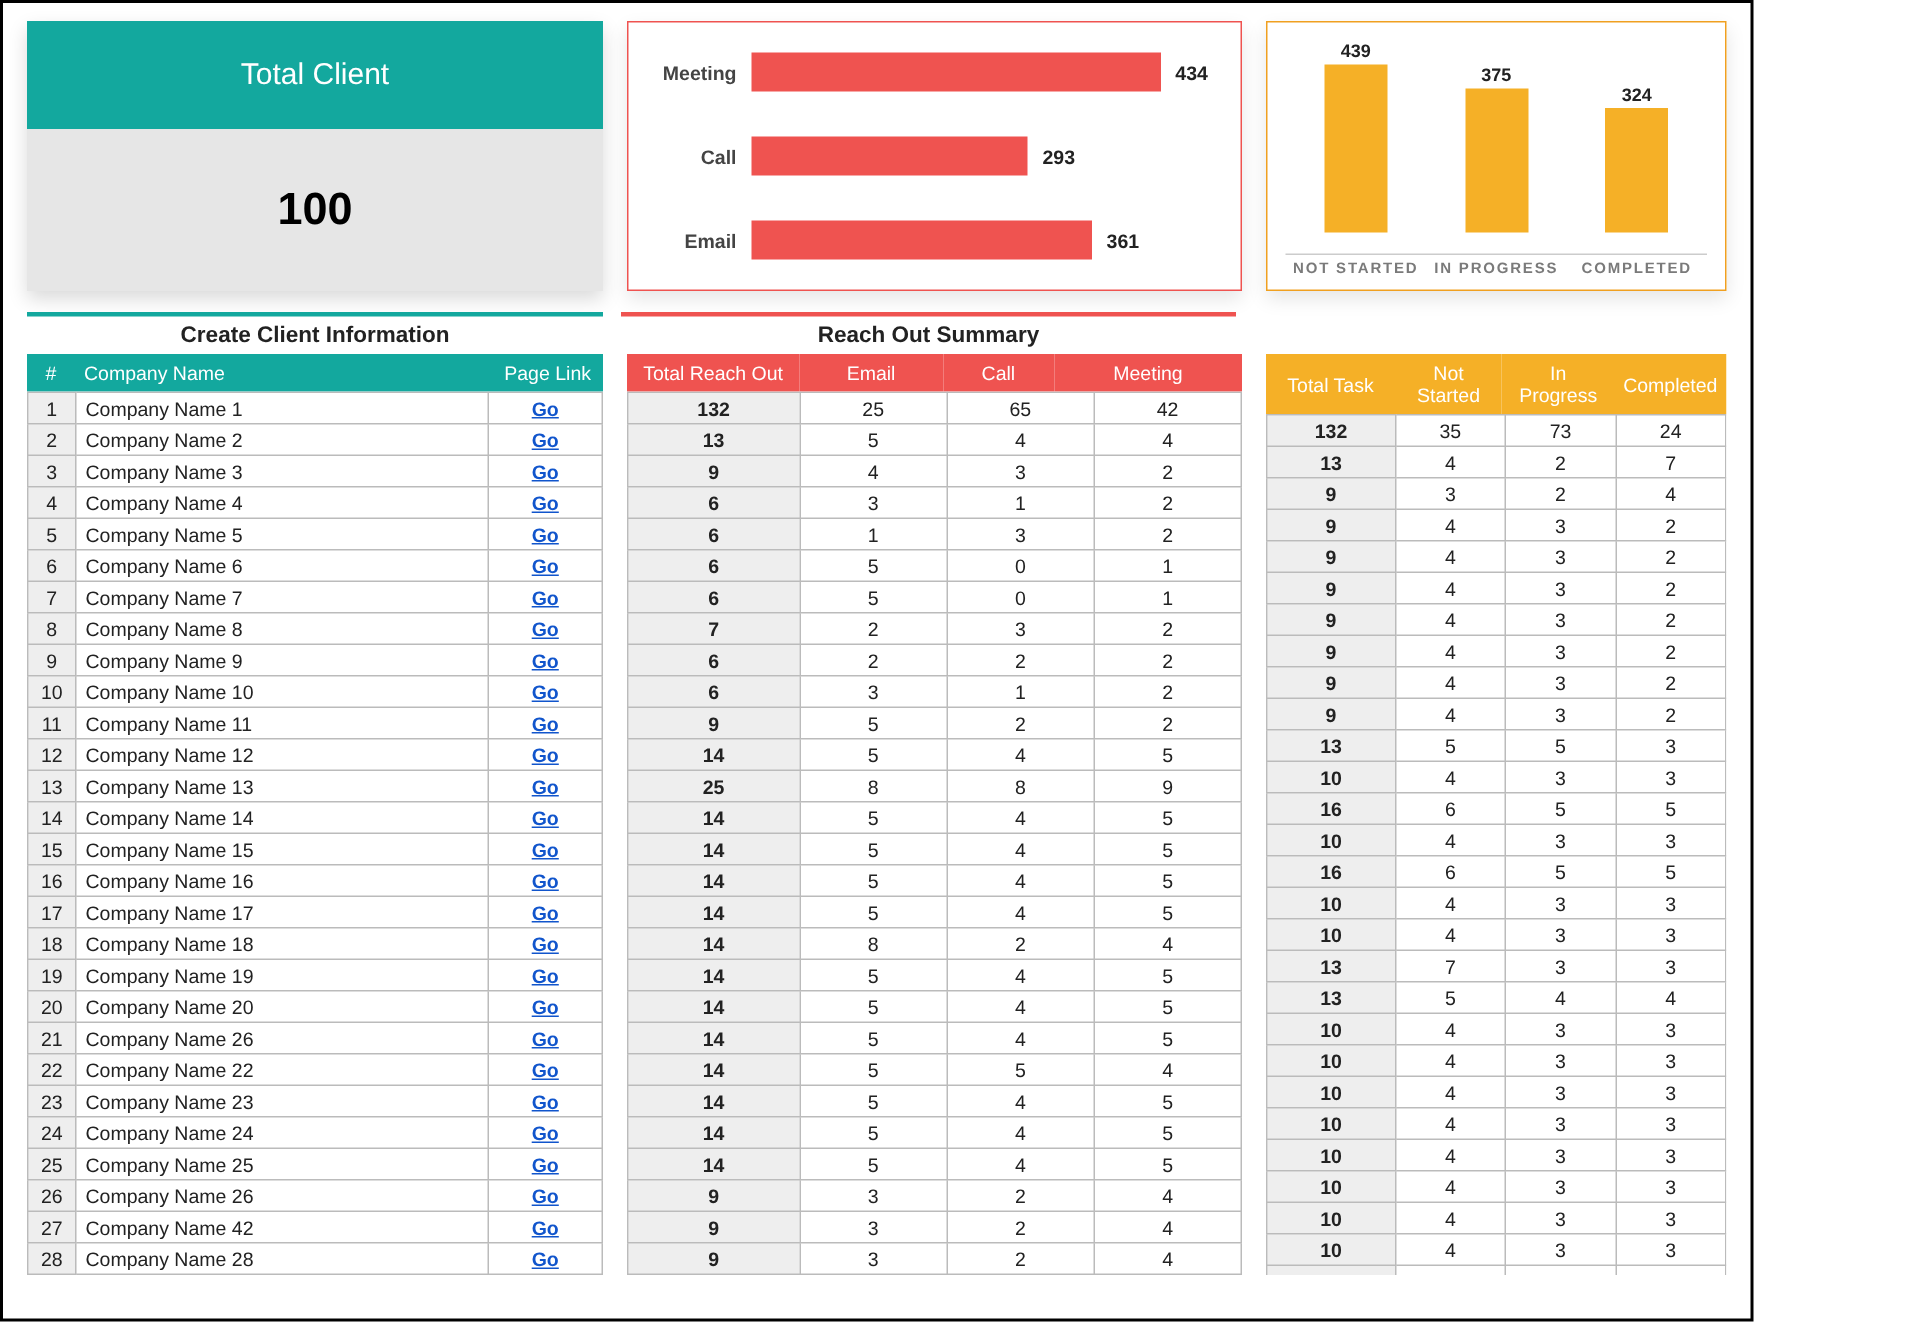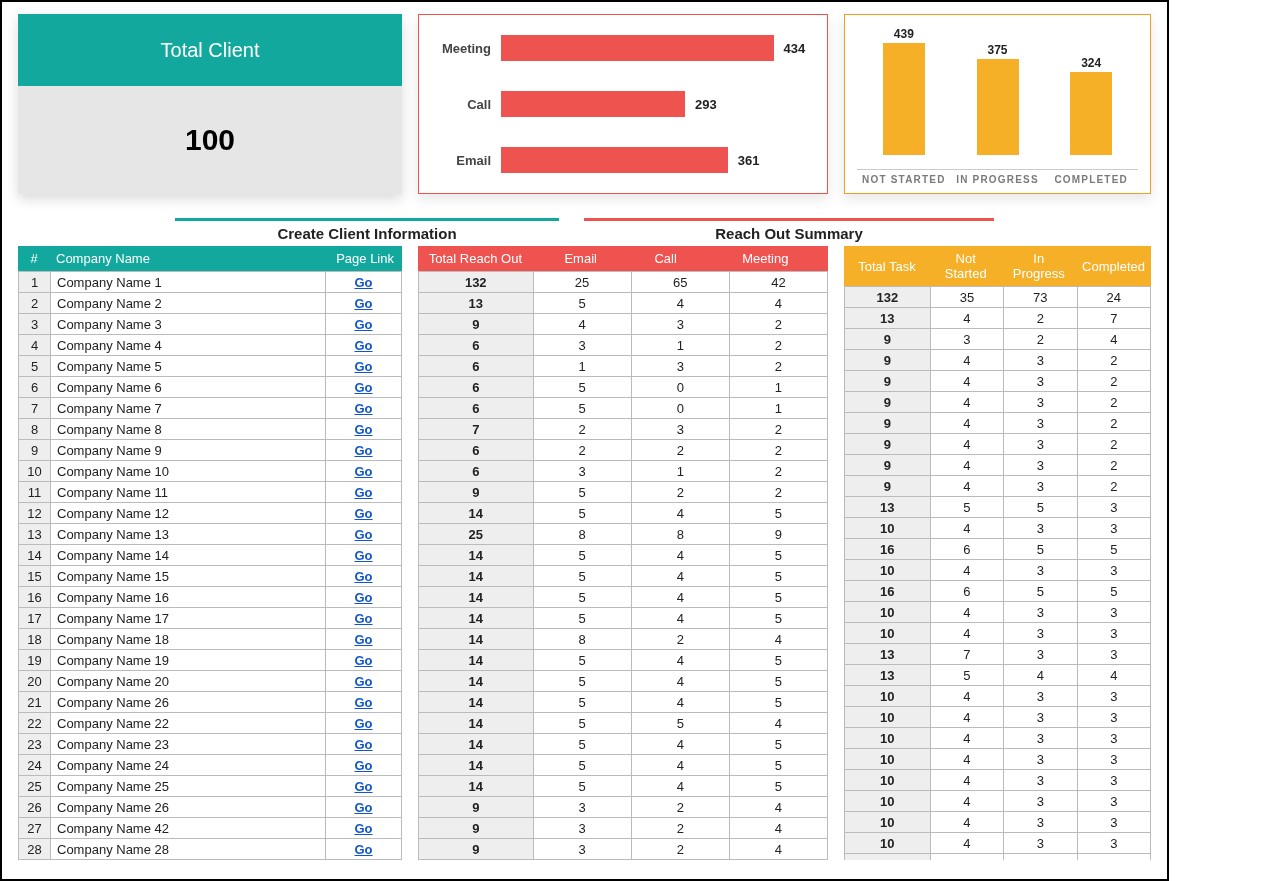--- a/index.html
+++ b/index.html
@@ -125,24 +125,23 @@
     flex: 1 1 0;
     text-align: center;
     font-size: 10px;
     font-weight: 700;
     letter-spacing: 1.2px;
     color: #7a7a7a;
   }
 
   
   .sections {
-    margin-top: 24px;
-    display: flex;
-    gap: 25px;
-    justify-content: center;
+    margin-top: 14px;
+    display: flex;
+    gap: 12px;
   }
   .sec { display: flex; flex-direction: column; }
   .sec .title {
     text-align: center;
     font-weight: 700;
     font-size: 15px;
     padding: 2px 0 4px;
   }
   .rule {
     height: 3px;

